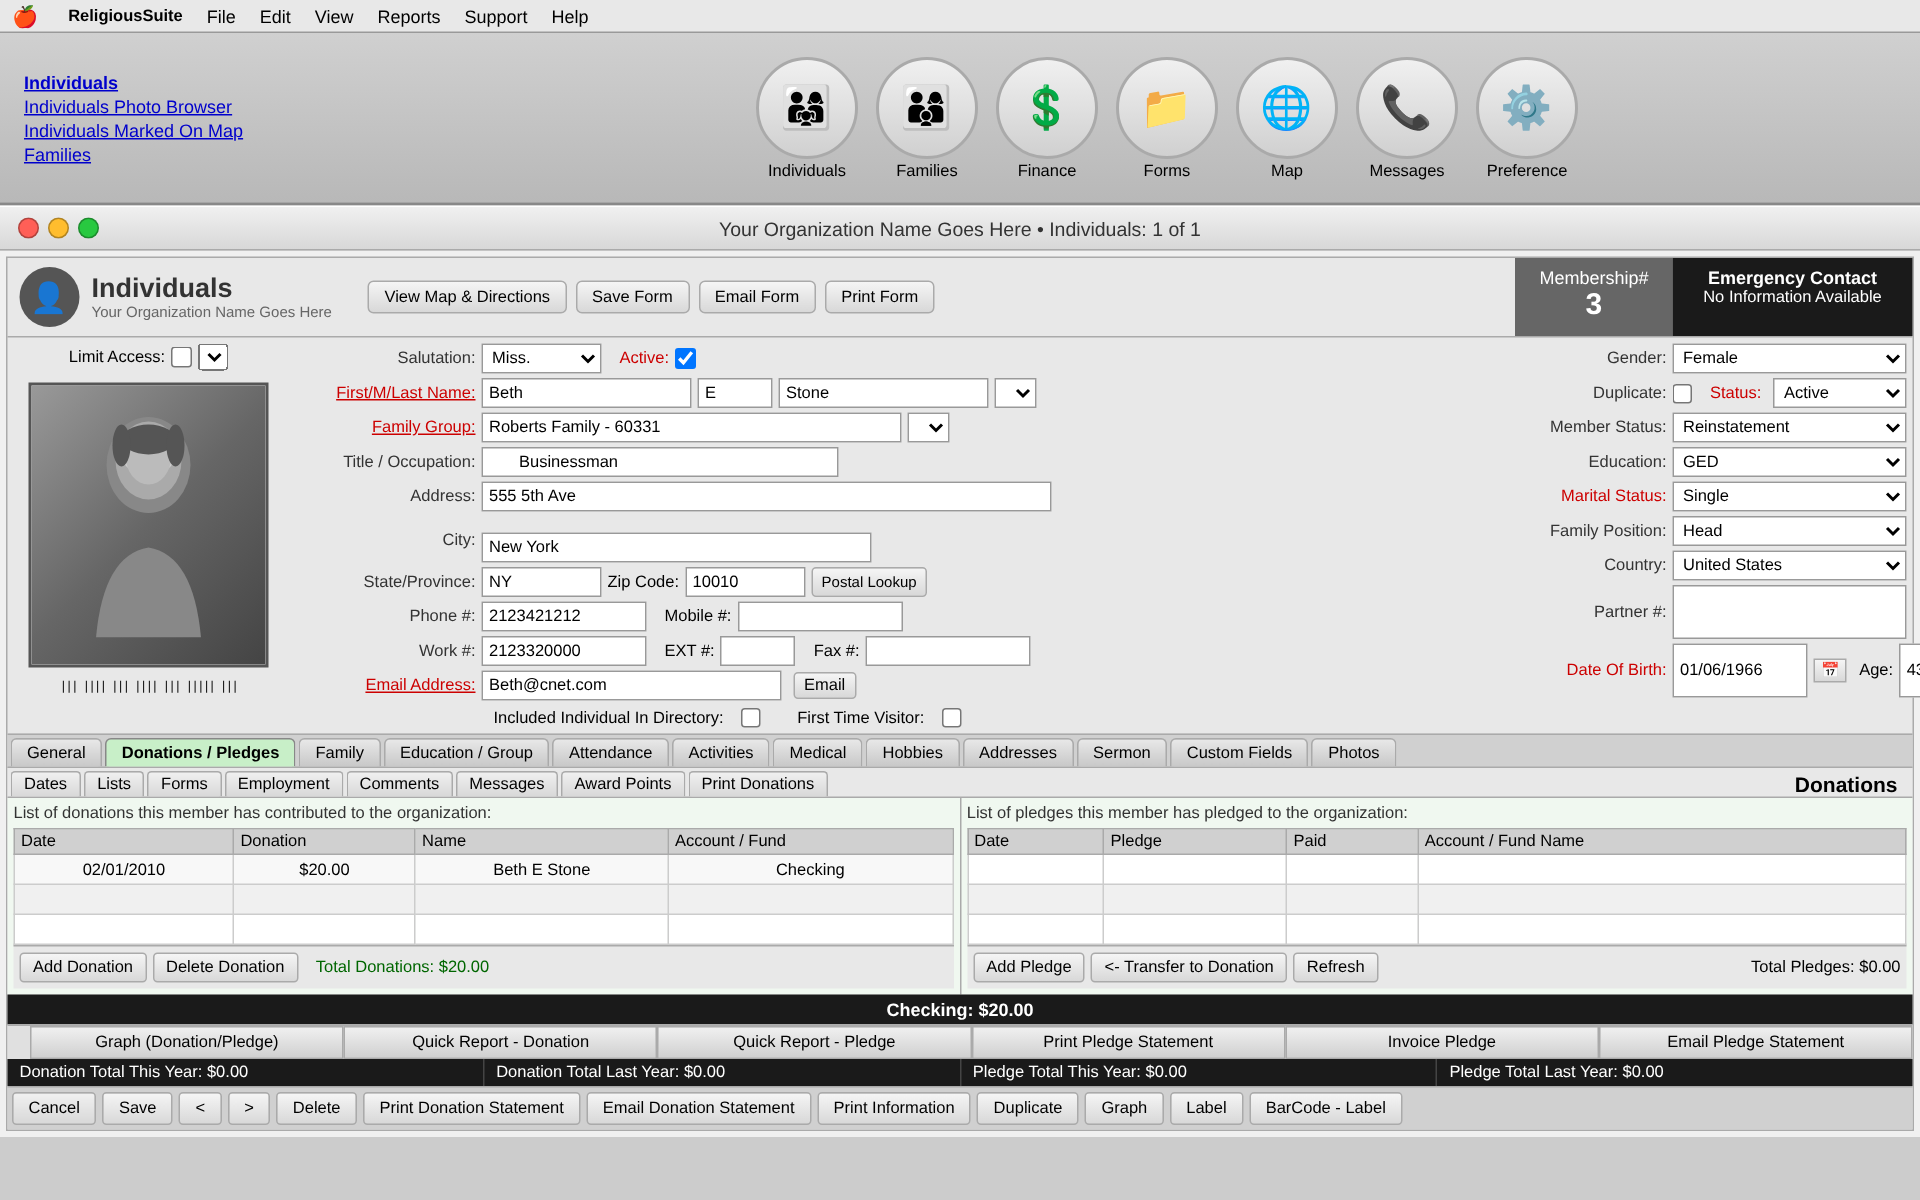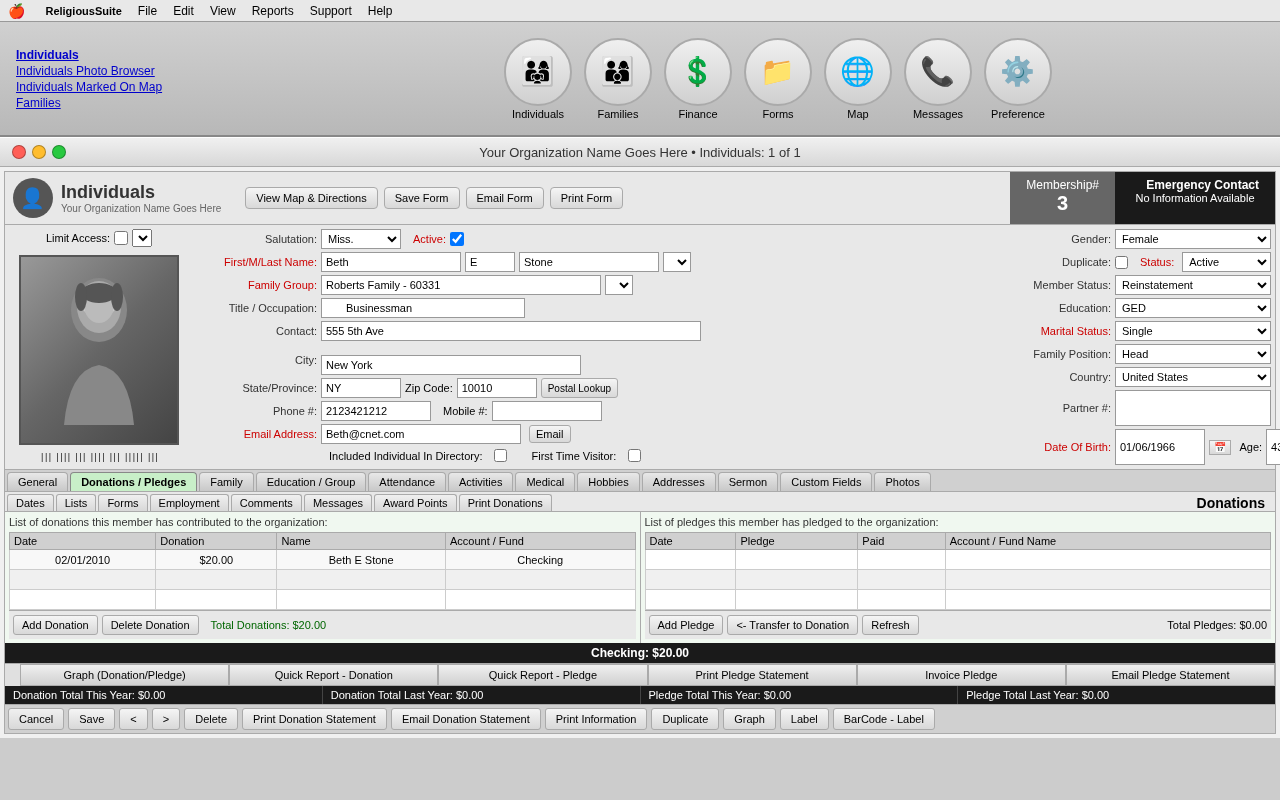--- a/index.html
+++ b/index.html
@@ -39,37 +39,37 @@
     .header-row { display: flex; align-items: stretch; border-bottom: 1px solid #aaa; }
     .header-left { display: flex; align-items: center; padding: 6px 8px; gap: 8px; flex: 1; }
     .logo-area { display: flex; flex-direction: column; }
     .logo-title { font-size: 18px; font-weight: bold; color: #333; }
     .logo-subtitle { font-size: 10px; color: #666; }
     .header-buttons { display: flex; gap: 6px; margin-left: 16px; }
     .btn-gray { background: linear-gradient(to bottom, #f5f5f5, #d8d8d8); border: 1px solid #aaa; border-radius: 4px; padding: 4px 10px; cursor: pointer; font-size: 11px; }
     .membership-box { background: #666; color: white; text-align: center; padding: 6px 16px; font-size: 12px; }
     .membership-box .mem-num { font-size: 20px; font-weight: bold; }
     .emergency-box { background: #1a1a1a; color: white; text-align: center; padding: 6px 16px; font-size: 11px; min-width: 160px; }
-    .emergency-box .emerg-title { font-weight: bold; font-size: 12px; text-align: right; }
+    .emergency-box .emerg-title { font-weight: bold; font-size: 12px; }
 
     
     .form-area { display: flex; padding: 4px; gap: 8px; }
     .photo-column { display: flex; flex-direction: column; align-items: center; width: 180px; gap: 4px; }
     .photo-box { width: 160px; height: 190px; background: #888; border: 2px solid #555; display: flex; align-items: center; justify-content: center; overflow: hidden; }
     .photo-placeholder { width: 100%; height: 100%; background: linear-gradient(135deg, #999 0%, #666 50%, #444 100%); display: flex; align-items: center; justify-content: center; color: #ccc; font-size: 40px; }
     .barcode { font-size: 8px; letter-spacing: -1px; color: #000; font-family: monospace; margin-top: 4px; }
     .limit-access { display: flex; align-items: center; gap: 4px; font-size: 11px; margin-bottom: 4px; }
     .limit-access input[type="checkbox"] { width: 14px; height: 14px; }
     .limit-access select { font-size: 10px; }
 
     
     .center-fields { flex: 1; display: flex; flex-direction: column; gap: 3px; }
     .field-row { display: flex; align-items: center; gap: 4px; }
     .field-label { text-align: right; width: 120px; font-size: 11px; color: #333; flex-shrink: 0; }
-    .field-label.red { color: #cc0000; }
+    .field-label.red { color: #cc0000; text-decoration: underline; }
     .field-input { border: 1px solid #999; background: white; padding: 2px 4px; font-size: 11px; height: 20px; }
     .field-input.medium { width: 140px; }
     .field-input.small { width: 80px; }
     .field-input.xsmall { width: 50px; }
     .field-select { border: 1px solid #999; background: white; padding: 1px 2px; font-size: 11px; height: 20px; }
     .active-check { display: flex; align-items: center; gap: 4px; color: #cc0000; font-size: 11px; margin-left: 8px; }
 
     
     .right-fields { width: 260px; display: flex; flex-direction: column; gap: 3px; }
     .right-row { display: flex; align-items: center; gap: 4px; }
@@ -277,25 +277,25 @@
         </div>
 
         <div class="field-row">
           <span class="field-label red">Family Group:</span>
           <input type="text" class="field-input" value="Roberts Family - 60331" style="width: 280px;">
           <select class="field-select" style="width:28px;"><option></option></select>
         </div>
 
         <div class="field-row">
           <span class="field-label">Title / Occupation:</span>
-          <input type="text" class="field-input" value="Businessman" style="width: 204px; padding-left: 24px;">
-        </div>
-
-        <div class="field-row">
-          <span class="field-label">Contact:</span>
+          <input type="text" class="field-input" value="Businessman" style="width: 238px; padding-left: 24px;">
+        </div>
+
+        <div class="field-row">
+          <span class="field-label">Address:</span>
           <input type="text" class="field-input address-full" value="555 5th Ave" style="">
         </div>
 
         <div class="field-row">
           <span class="field-label">City:</span>
           <input type="text" class="field-input" value="New York" style="width: 260px; margin-top: 11px;">
         </div>
 
         <div class="field-row">
           <span class="field-label">State/Province:</span>
@@ -305,20 +305,28 @@
           <button class="postal-btn">Postal Lookup</button>
         </div>
 
         <div class="field-row">
           <span class="field-label">Phone #:</span>
           <input type="text" class="field-input" value="2123421212" style="width: 110px;">
           <span style="margin-left:8px;">Mobile #:</span>
           <input type="text" class="field-input" value="" style="width: 110px;">
         </div>
 
+        <div class="field-row">
+          <span class="field-label">Work #:</span>
+          <input type="text" class="field-input" value="2123320000" style="width: 110px;">
+          <span style="margin-left:8px;">EXT #:</span>
+          <input type="text" class="field-input xsmall" value="" style="">
+          <span style="margin-left:8px;">Fax #:</span>
+          <input type="text" class="field-input" value="" style="width: 110px;">
+        </div>
 
         <div class="field-row">
           <span class="field-label red">Email Address:</span>
           <input type="text" class="field-input" value="Beth@cnet.com" style="width: 200px;">
           <button class="email-btn">Email</button>
         </div>
 
         <div class="directory-row">
           <span style="width:120px;"></span>
           <span>Included Individual In Directory:</span>

